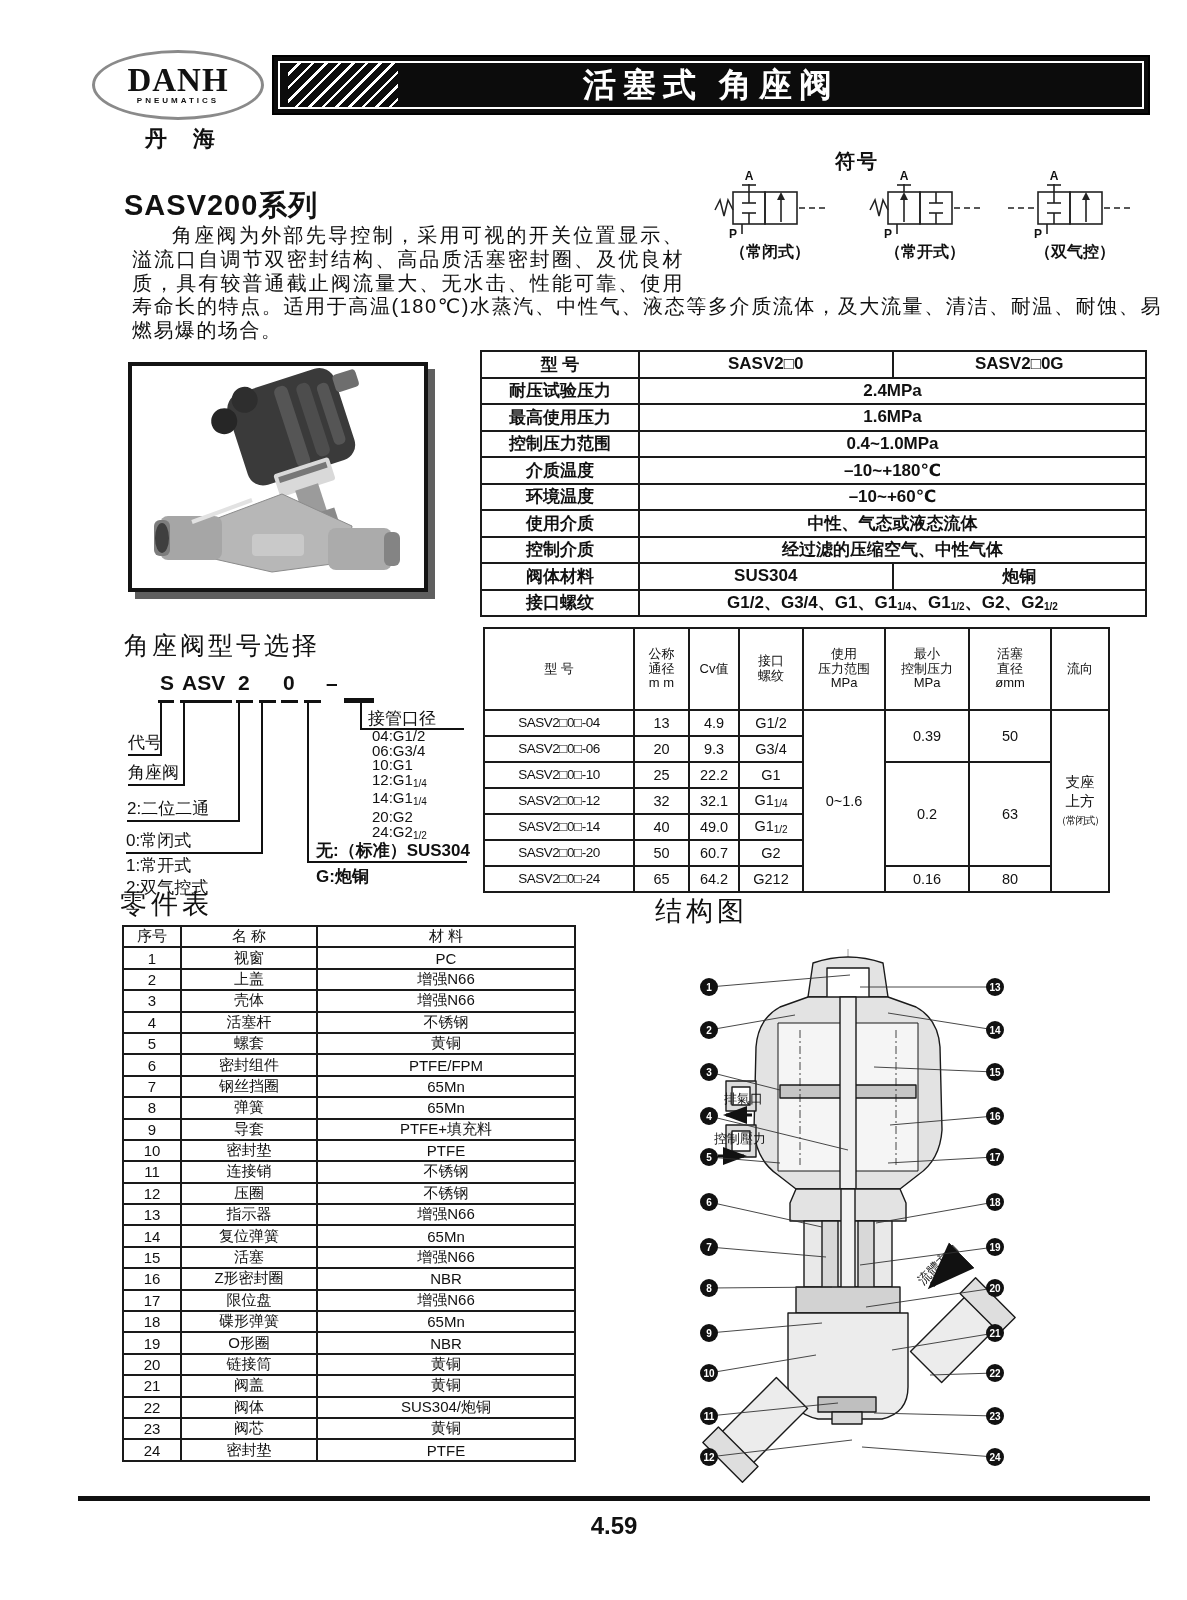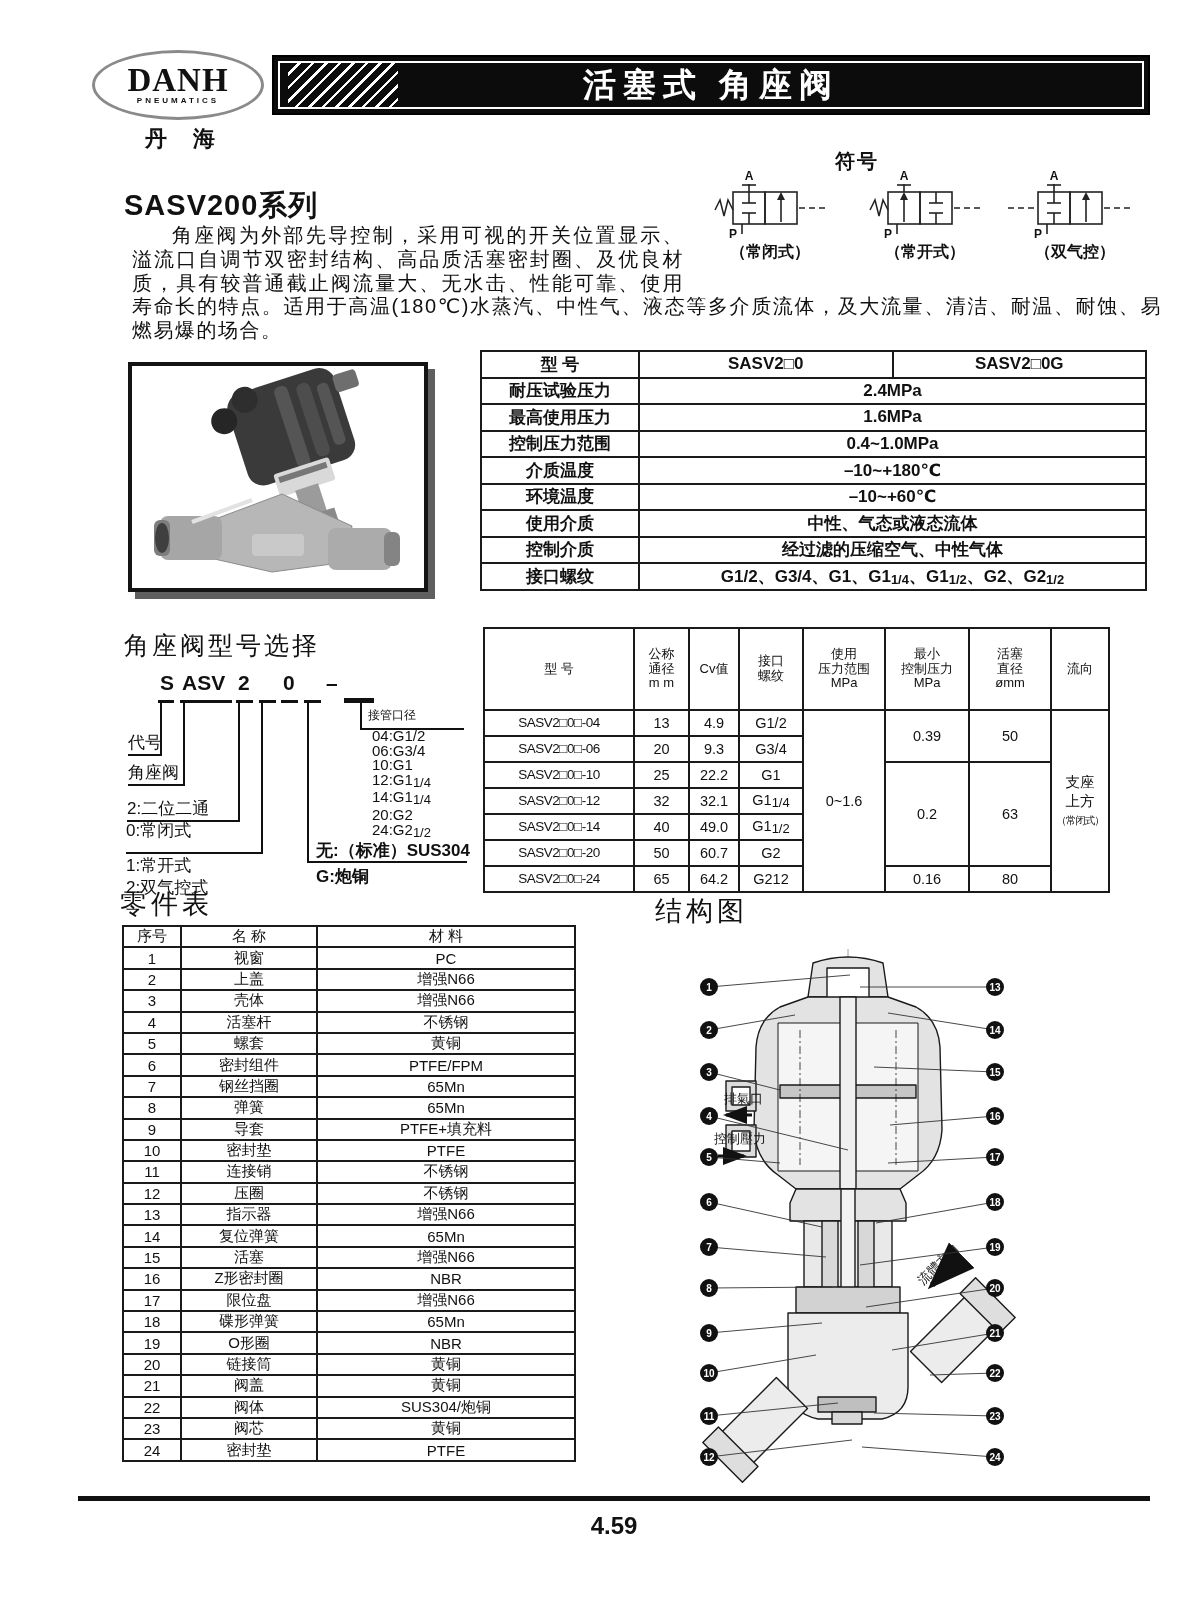--- a/index.html
+++ b/index.html
@@ -39,21 +39,21 @@
          box-shadow:7px 7px 0 #5f5f5f;}
 
   
   table{border-collapse:collapse;}
   
   .spec{left:480px;top:350px;}
   .spec table{width:667px;table-layout:fixed;}
   .spec td,.spec th{border:2px solid #1a1a1a;height:26.5px;text-align:center;
     font-size:17px;font-weight:bold;padding:0 2px;overflow:hidden;}
   .spec .c0{width:158px;}
-  .frac{font-size:13px;vertical-align:-2px;}
+  .frac{font-size:10px;vertical-align:-2px;}
 
   
   .sel{left:483px;top:627px;}
   .sel table{width:618px;table-layout:fixed;}
   .sel th{border:2px solid #1a1a1a;font-size:13px;font-weight:normal;line-height:1.12;
           white-space:pre-line;height:58px;padding:18px 1px;}
   .sel td{border:2px solid #1a1a1a;height:26px;text-align:center;font-size:14.5px;padding:0 1px;}
   .sel .model{font-size:13.5px;letter-spacing:-0.5px;}
   .sel .flow-note{font-size:10.5px;letter-spacing:-1px;}
 
@@ -230,20 +230,25 @@
           </tr>
           <tr>
       <td class="c0">使用介质</td>
             <td colspan="2">中性、气态或液态流体</td>
           </tr>
           <tr>
       <td class="c0">控制介质</td>
             <td colspan="2">经过滤的压缩空气、中性气体</td>
           </tr>
           <tr>
+      <td class="c0">阀体材料</td>
+            <td>SUS304</td>
+            <td>炮铜</td>
+          </tr>
+          <tr>
       <td class="c0">接口螺纹</td>
             <td colspan="2">G1/2、G3/4、G1、G1<sub class="frac">1/4</sub>、G1<sub class="frac">1/2</sub>、G2、G2<sub class="frac">1/2</sub></td>
           </tr>
         </tbody>
       </table>
   </div>
 
   <div class="abs msel">
     <div class="msel-title">角座阀型号选择</div>
 
@@ -268,32 +273,32 @@
     <div class="vline" style="left:63px;top:80px;height:81px"></div>
     <div class="hline" style="left:8px;top:161px;width:57px"></div>
     <div class="mlabel" style="left:8px;top:138px">角座阀</div>
 
     <div class="vline" style="left:118px;top:80px;height:117px"></div>
     <div class="hline" style="left:7px;top:197px;width:113px"></div>
     <div class="mlabel" style="left:7px;top:174px">2:二位二通</div>
 
     <div class="vline" style="left:141px;top:80px;height:149px"></div>
     <div class="hline" style="left:6px;top:229px;width:137px"></div>
-    <div class="mlabel" style="left:6px;top:196px">0:常闭式</div>
+    <div class="mlabel" style="left:6px;top:206px">0:常闭式</div>
     <div class="mlabel" style="left:6px;top:231px">1:常开式</div>
     <div class="mlabel" style="left:6px;top:253px">2:双气控式</div>
 
     <div class="vline" style="left:187px;top:80px;height:158px"></div>
     <div class="hline" style="left:187px;top:238px;width:160px"></div>
     <div class="mlabel b" style="left:196px;top:216px">无:（标准）SUS304</div>
     <div class="mlabel b" style="left:196px;top:242px">G:炮铜</div>
 
     <div class="vline" style="left:240px;top:80px;height:25px"></div>
     <div class="hline" style="left:240px;top:105px;width:104px"></div>
-    <div class="mlabel" style="left:248px;top:84px;font-size:12px">接管口径</div>
+    <div class="mlabel" style="left:248px;top:84px;font-size:17px">接管口径</div>
     <div class="ports" id="msel-ports">
         <div>04:G1/2</div>
         <div>06:G3/4</div>
         <div>10:G1</div>
         <div>12:G1<sub class="frac">1/4</sub></div>
         <div>14:G1<sub class="frac">1/4</sub></div>
         <div>20:G2</div>
         <div>24:G2<sub class="frac">1/2</sub></div>
       </div>
   </div>

